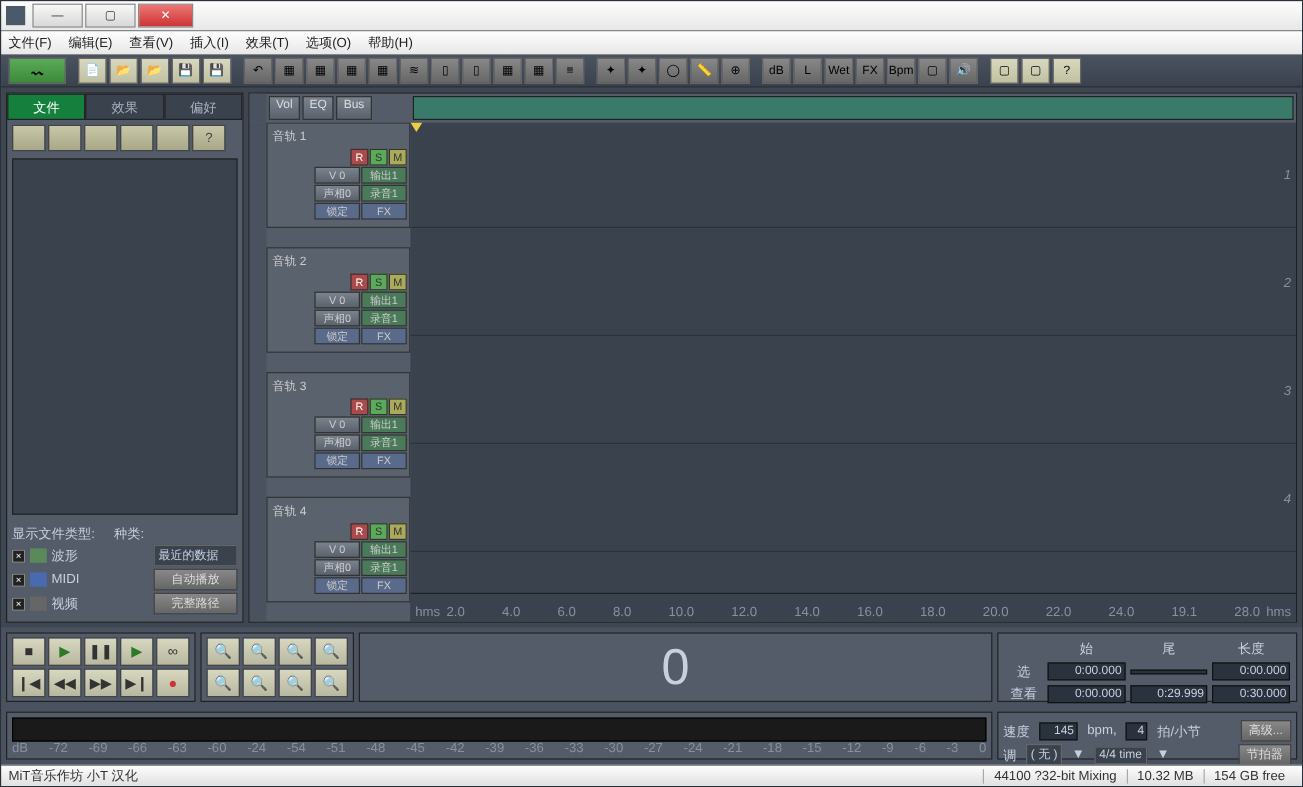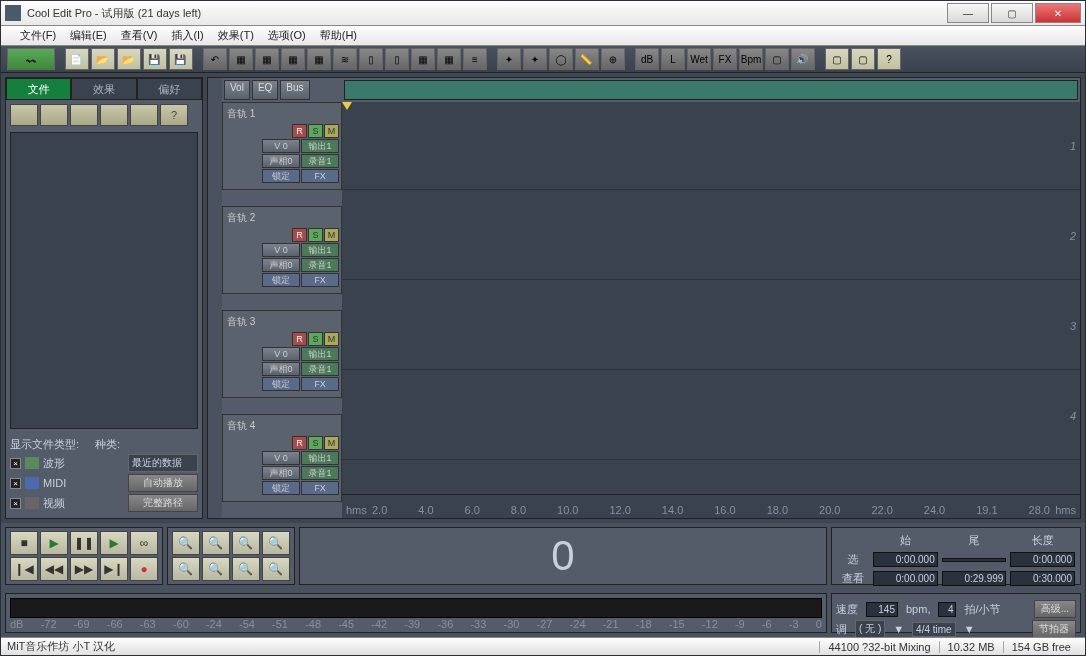--- a/index.html
+++ b/index.html
@@ -4,21 +4,21 @@
 <style>
 * { margin:0; padding:0; box-sizing:border-box; font-family:"Microsoft YaHei",Arial,sans-serif; font-size:11px; user-select:none; }
 body { background:#4a5568; width:1086px; height:656px; overflow:hidden; }
 .window { width:1086px; height:656px; background:#4a5568; display:flex; flex-direction:column; border:1px solid #2a3038; }
 .titlebar { height:28px; background:linear-gradient(#fdfdfd,#e8e8e8); display:flex; align-items:center; padding:0 4px; border-bottom:1px solid #888; }
 .titlebar .icon { width:16px; height:16px; background:#4a5a6a; margin-right:6px; }
 .titlebar .title { flex:1; color:#333; }
 .win-btns { display:flex; gap:2px; }
 .win-btn { width:42px; height:20px; border:1px solid #888; background:linear-gradient(#f8f8f8,#d8d8d8); display:flex; align-items:center; justify-content:center; font-size:10px; color:#333; }
 .win-btn.close { background:linear-gradient(#e77,#c33); color:#fff; width:46px; }
-.menubar { height:22px; background:linear-gradient(#fdfdfd,#e8e8e8); display:flex; align-items:center; padding:0 13px; gap:2px; border-bottom:1px solid #888; }
+.menubar { height:22px; background:linear-gradient(#fdfdfd,#e8e8e8); display:flex; align-items:center; padding:0 0; gap:2px; border-bottom:1px solid #888; }
 .menu-item { padding:2px 6px; color:#222; }
 .toolbar { height:28px; background:linear-gradient(#4a5260,#3a424e); display:flex; align-items:center; padding:2px 6px; gap:2px; border-bottom:1px solid #222; }
 .tbtn { width:24px; height:22px; background:linear-gradient(#d8d8c0,#c0c0a0); border:1px solid #666; display:flex; align-items:center; justify-content:center; font-size:10px; }
 .tbtn.wave { background:linear-gradient(#5aaa5a,#3a8a3a); width:48px; }
 .tbtn.gray { background:linear-gradient(#888,#666); }
 .tb-sep { width:6px; }
 .main-area { flex:1; display:flex; background:#3e4652; padding:4px; gap:4px; }
 .left-panel { width:198px; background:#545c6a; border:1px solid #222; display:flex; flex-direction:column; }
 .lp-tabs { display:flex; height:22px; }
 .lp-tab { flex:1; background:#3a424e; color:#a8b0c0; display:flex; align-items:center; justify-content:center; border:1px solid #222; }
@@ -76,21 +76,20 @@
 .statusbar { height:20px; background:linear-gradient(#fdfdfd,#e0e0e0); display:flex; align-items:center; padding:0 6px; color:#333; font-size:11px; border-top:1px solid #888; }
 .status-cell { border-left:1px solid #aaa; padding:0 8px; }
 .yellow-marker { position:absolute; top:0; left:0; width:0; height:0; border-left:5px solid transparent; border-right:5px solid transparent; border-top:8px solid #eecc44; }
 </style>
 </head>
 <body>
 <div class="window">
 
 <div class="titlebar">
   <div class="icon"></div>
-  <div class="title">Cool Edit Pro  - 试用版 (21 days left)</div>
   <div class="win-btns">
     <div class="win-btn">—</div>
     <div class="win-btn">▢</div>
     <div class="win-btn close">✕</div>
   </div>
 </div>
 
 <div class="menubar">
   <div class="menu-item">文件(F)</div>
   <div class="menu-item">编辑(E)</div>

